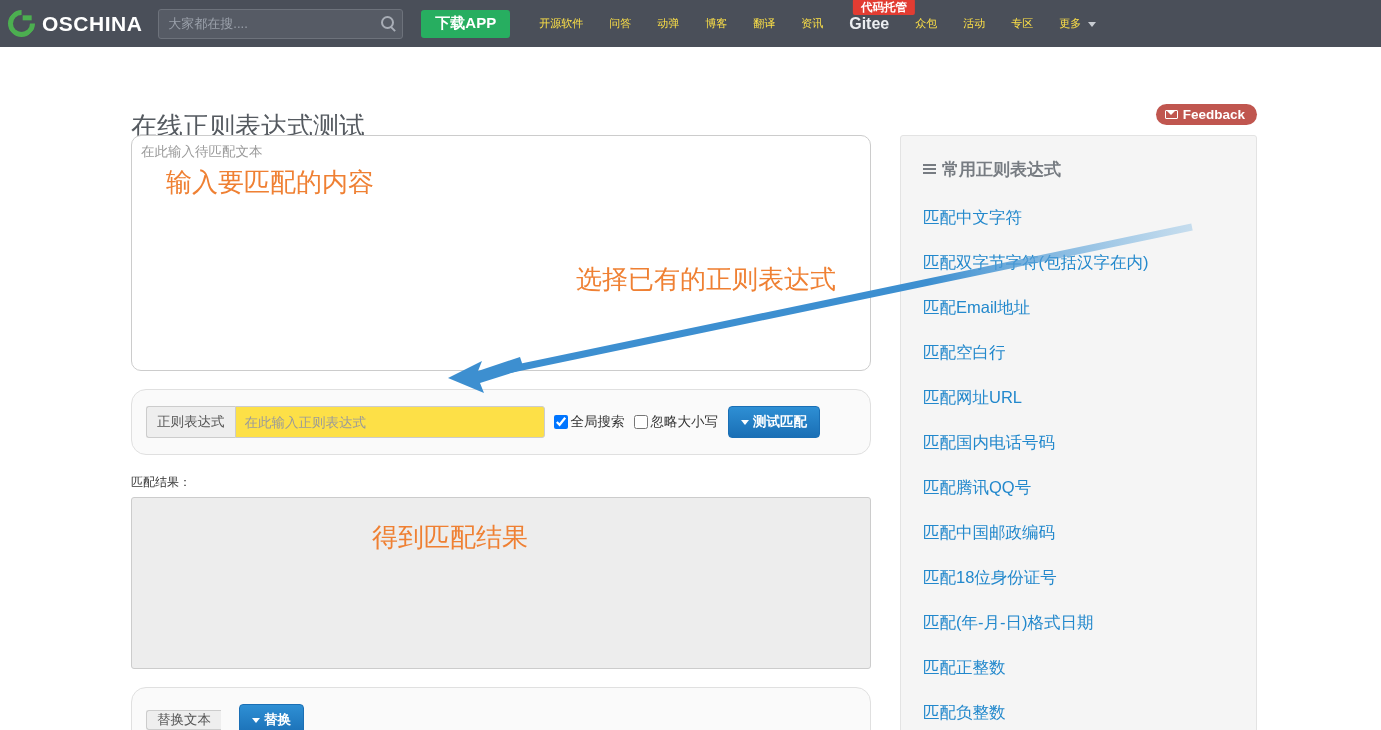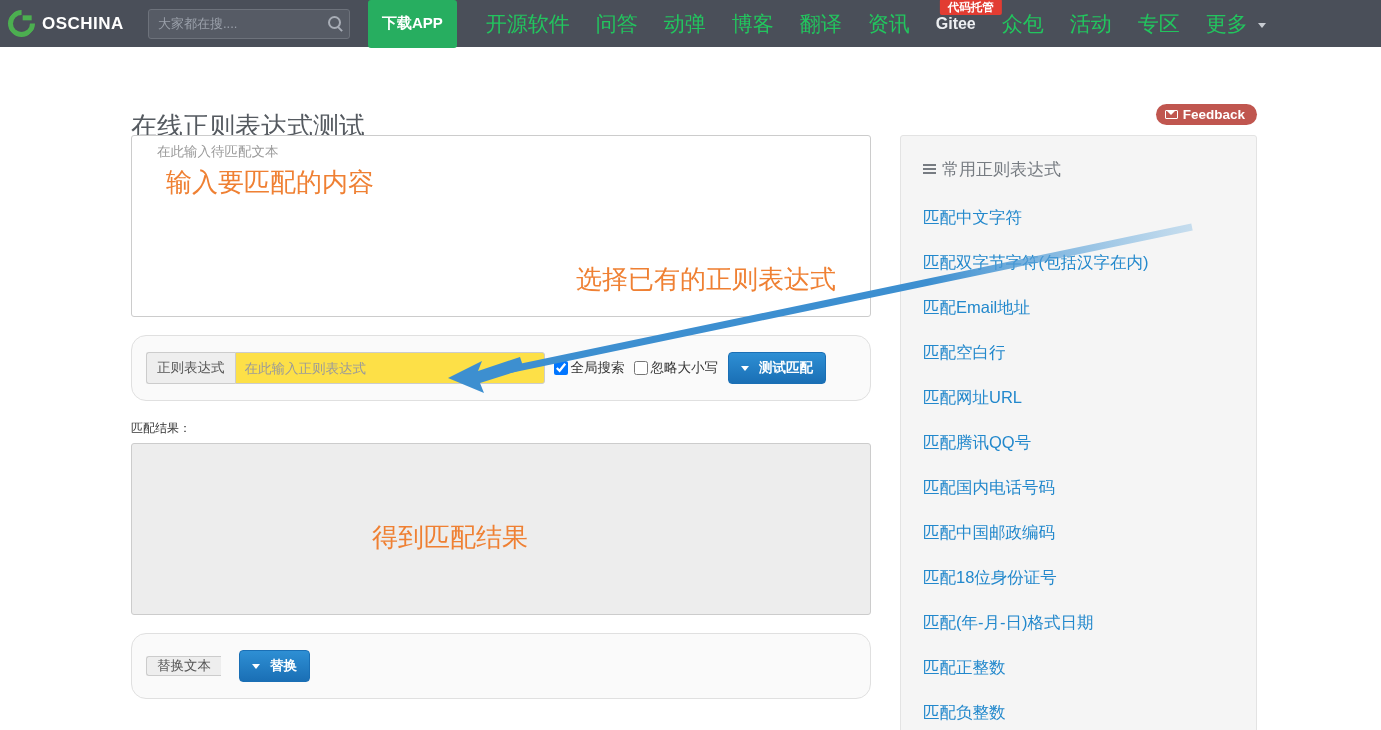--- a/index.html
+++ b/index.html
@@ -30,30 +30,30 @@
     transform: rotate(-45deg);
     position: relative;
   }
   .logo-mark::after {
     content: ""; position: absolute;
     width: 9px; height: 5px; background: #4caf50;
     top: 50%; left: 100%; margin-top: -2.5px; margin-left: -5px;
     transform: rotate(45deg);
   }
   #logo-text {
-    color: #ffffff; font-size: 17px; font-weight: bold;
+    color: #ffffff; font-size: 21px; font-weight: bold;
     letter-spacing: .5px; margin-left: 7px;
   }
   #searchbox {
     position: relative;
-    width: 202px; height: 30px;
+    width: 245px; height: 30px;
     background: #565b65;
     border: 1px solid #6d727b;
     border-radius: 3px;
-    margin-left: 10px;
+    margin-left: 2px;
     display: flex; align-items: center;
   }
   #search-input {
     border: none; outline: none; background: transparent;
     color: #d6d8dc; font-size: 13px;
     font-family: "Liberation Sans", sans-serif;
     padding: 0 30px 0 9px; width: 100%; height: 100%;
   }
   #search-input::placeholder { color: #9aa0aa; }
   #search-icon {
@@ -63,29 +63,29 @@
   }
   #search-icon::after {
     content: ""; position: absolute;
     width: 2px; height: 6px; background: #a8adb6;
     right: -2px; bottom: -5px; transform: rotate(-45deg);
   }
   #download-app {
     margin-left: 18px;
     background: #27ae60; color: #fff;
     font-size: 15px; font-weight: bold;
-    height: 48px; padding: 0 14px;
+    height: 28px; padding: 0 14px;
     border: none; border-radius: 3px;
     display: flex; align-items: center; cursor: pointer;
     font-family: "Liberation Sans", sans-serif;
   }
   #navlinks { display: flex; align-items: center; margin-left: 16px; }
   .navlink {
     position: relative;
-    color: #22c55e; font-size: 21px;
+    color: #fde047; font-size: 11px;
     padding: 0 13px; line-height: 47px;
     cursor: pointer; white-space: nowrap;
   }
   .navlink.strong { color: #eceef1; font-weight: bold; font-size: 16px; }
   .nav-badge {
     position: absolute; top: -1px; left: 50%;
     transform: translateX(-26%);
     background: #e23c32; color: #fff;
     font-size: 11.5px; line-height: 16px;
     padding: 0 8px; border-radius: 2px;
@@ -126,24 +126,24 @@
     width: 0; height: 0;
     border-left: 5.5px solid transparent;
     border-right: 5.5px solid transparent;
     border-top: 5px solid #fff;
   }
 
   
   #left-col { position: absolute; left: 131px; top: 88px; width: 740px; }
 
   #input-textarea {
-    width: 740px; height: 182px;
-    border: 1px solid #ccc; border-radius: 3px;
+    width: 740px; height: 236px;
+    border: 1px solid #ccc; border-radius: 10px;
     background: #fff; resize: none;
-    padding: 7px 25px; font-size: 13.5px; color: #333;
+    padding: 7px 9px; font-size: 13.5px; color: #333;
     font-family: "Liberation Sans", sans-serif;
     outline: none; display: block;
   }
   #input-textarea::placeholder { color: #9a9a9a; }
 
   .panel-box {
     width: 740px;
     border: 1px solid #e0e0e0; border-radius: 15px;
     background: #fafafa;
     margin-top: 18px;
@@ -173,21 +173,21 @@
     font-size: 13.5px; color: #333; cursor: pointer;
     margin-left: 9px; white-space: nowrap;
   }
   .chk-label input { margin: 0 3px 0 0; width: 14px; height: 14px; cursor: pointer; }
 
   .btn-primary {
     background: linear-gradient(to bottom, #2e8fd4, #1a6fb5);
     border: 1px solid #1a6fb5;
     color: #fff; font-size: 13.5px; font-weight: bold;
     height: 32px; padding: 0 12px; border-radius: 4px;
-    display: flex; align-items: center; gap: 10px;
+    display: flex; align-items: center; gap: 4px;
     cursor: pointer; white-space: nowrap;
     font-family: "Liberation Sans", sans-serif;
   }
   .caret-white {
     display: inline-block;
     border-left: 4px solid transparent;
     border-right: 4px solid transparent;
     border-top: 5px solid #fff;
   }
 
@@ -223,21 +223,21 @@
   
   #sidebar {
     position: absolute; left: 900px; top: 88px;
     width: 357px; height: 600px;
     background: #f5f5f5;
     border: 1px solid #e3e3e3;
     border-radius: 3px;
     padding: 22px 22px 0 22px;
   }
   #sidebar-title {
-    font-size: 17px; color: #777c82; font-weight: normal;
+    font-size: 17px; color: #777c82; font-weight: bold;
     display: flex; align-items: center; gap: 6px;
     margin: 0 0 26px 0;
   }
   .list-glyph {
     display: inline-block; width: 13px; height: 12px;
     background: repeating-linear-gradient(to bottom,
       #777c82 0px, #777c82 2px, transparent 2px, transparent 4px);
   }
   .sidebar-link {
     display: block; color: #2288cc;
@@ -331,22 +331,22 @@
   <div id="sidebar">
     <div id="sidebar-title">
       <span class="list-glyph"></span>
       <span>常用正则表达式</span>
     </div>
     <a class="sidebar-link">匹配中文字符</a>
     <a class="sidebar-link">匹配双字节字符(包括汉字在内)</a>
     <a class="sidebar-link">匹配Email地址</a>
     <a class="sidebar-link">匹配空白行</a>
     <a class="sidebar-link">匹配网址URL</a>
+    <a class="sidebar-link">匹配国内电话号码</a>
     <a class="sidebar-link">匹配腾讯QQ号</a>
-    <a class="sidebar-link">匹配国内电话号码</a>
     <a class="sidebar-link">匹配中国邮政编码</a>
     <a class="sidebar-link">匹配18位身份证号</a>
     <a class="sidebar-link">匹配(年-月-日)格式日期</a>
     <a class="sidebar-link">匹配正整数</a>
     <a class="sidebar-link">匹配负整数</a>
   </div>
 
   <svg id="arrow-svg">
     <defs>
       <linearGradient id="arrowgrad" x1="0" y1="0" x2="1" y2="0">

